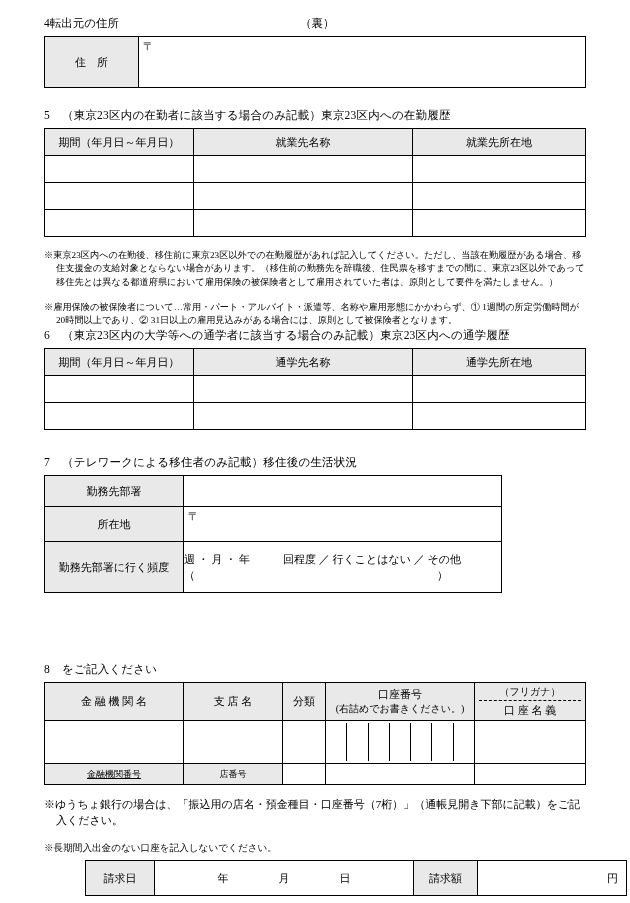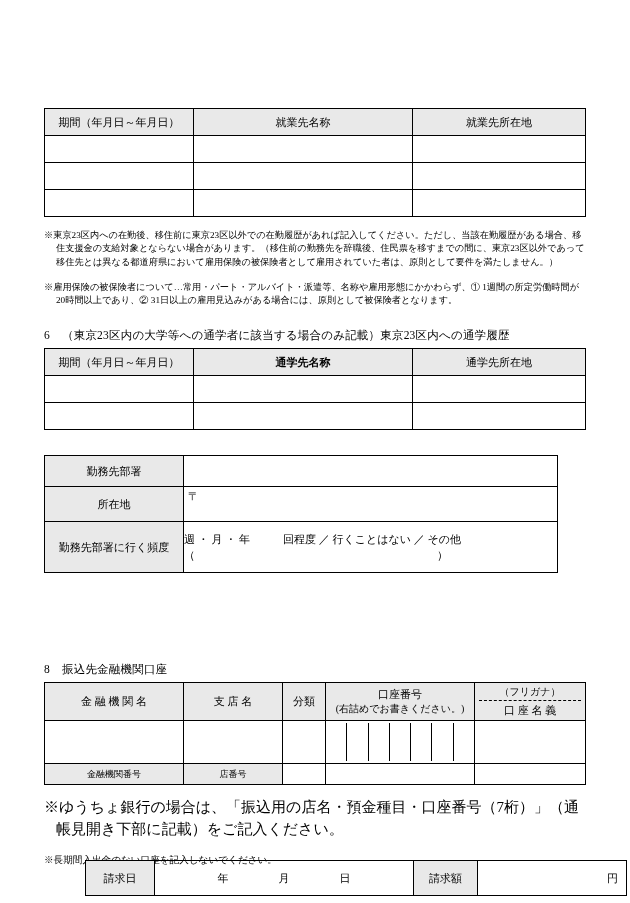--- a/index.html
+++ b/index.html
@@ -109,22 +109,39 @@
   }
   .dashed-bottom {
     border-bottom: 1px dashed #000 !important;
   }
 </style>
 </head>
 <body>
 
 <div class="page">
 
+  <div class="sec" style="top:16px;">
+    <div class="hdr-row">
+      <span class="num">4</span><span>転出元の住所</span>
+      <span class="ura">（裏）</span>
+    </div>
+    <table>
+      <tbody>
+          <tr>
+        <td class="shade" style="width:85px; height:46px;">住　所</td>
+        <td class="lcell" style="vertical-align:top;"><span>〒</span></td>
+      </tr>
+    </tbody>
+      </table>
+  </div>
 
   <div class="sec" style="top:108px;">
+    <div class="sec-title">
+      <span class="num">5</span><span>（東京23区内の在勤者に該当する場合のみ記載）東京23区内への在勤履歴</span>
+    </div>
     <table>
       <tbody>
           <tr>
         <th class="shade" style="width:140px; height:22px;">期間（年月日～年月日）</th>
         <th class="shade" style="width:210px;">就業先名称</th>
         <th class="shade">就業先所在地</th>
       </tr>
       <tr>
         <td style="height:22px;"></td>
         <td></td>
@@ -149,39 +166,42 @@
   </div>
 
   <div class="sec" style="top:328px;">
     <div class="sec-title">
       <span class="num">6</span><span>（東京23区内の大学等への通学者に該当する場合のみ記載）東京23区内への通学履歴</span>
     </div>
     <table>
       <tbody>
           <tr>
         <th class="shade" style="width:140px; height:22px;">期間（年月日～年月日）</th>
-        <th class="shade" style="width:210px;font-weight:bold;">通学先名称</th>
+        <th class="shade" style="width:210px;">通学先名称</th>
         <th class="shade">通学先所在地</th>
       </tr>
       <tr>
         <td style="height:22px;"></td>
         <td></td>
         <td></td>
       </tr>
       <tr>
         <td style="height:22px;"></td>
         <td></td>
         <td></td>
       </tr>
     </tbody>
       </table>
   </div>
 
   <div class="sec" style="top:455px;">
-    <table style="width:514px;">
+    <div class="sec-title">
+      <span class="num">7</span><span>（テレワークによる移住者のみ記載）移住後の生活状況</span>
+    </div>
+    <table style="width:458px;">
       <tbody>
           <tr>
         <td class="shade" style="width:130px; height:26px;">勤務先部署</td>
         <td class="lcell"></td>
       </tr>
       <tr>
         <td class="shade" style="height:30px;">所在地</td>
         <td class="lcell" style="vertical-align:top;">〒</td>
       </tr>
       <tr>
@@ -190,21 +210,21 @@
           <div>週 ・ 月 ・ 年　　　回程度 ／ 行くことはない ／ その他</div>
           <div>（　　　　　　　　　　　　　　　　　　　　　　）</div>
         </td>
       </tr>
     </tbody>
       </table>
   </div>
 
   <div class="sec" style="top:662px;">
     <div class="sec-title">
-      <span class="num">8</span><span>振込先金融機関口座</span>
+      <span class="num">8</span><span>をご記入ください</span>
     </div>
     <table style="margin-left:44px; width:542px;">
       <tbody>
           <tr>
         <th class="shade" style="width:130px; height:26px;">金 融 機 関 名</th>
         <th class="shade" style="width:90px;">支 店 名</th>
         <th class="shade" style="width:34px;margin-left:29px;">分類</th>
         <th class="shade" style="width:140px;">
           <div>口座番号</div>
           <div class="xsmall">(右詰めでお書きください。)</div>
@@ -225,30 +245,30 @@
             <div></div>
             <div></div>
             <div></div>
             <div></div>
             <div></div>
           </div>
         </td>
         <td></td>
       </tr>
       <tr>
-        <td class="shade small" style="height:16px;">金融機関番号</td>
+        <td class="shade small" style="height:16px;text-decoration:underline;">金融機関番号</td>
         <td class="shade small">店番号</td>
         <td style="border-top:1px solid #000;"></td>
         <td></td>
         <td></td>
       </tr>
     </tbody>
       </table>
     <div class="note" style="margin-top:6px;">
-      <p style="font-size:15px;">※ゆうちょ銀行の場合は、「振込用の店名・預金種目・口座番号（7桁）」（通帳見開き下部に記載）をご記入ください。</p>
+      <p style="font-size:11px;">※ゆうちょ銀行の場合は、「振込用の店名・預金種目・口座番号（7桁）」（通帳見開き下部に記載）をご記入ください。</p>
       <p style="font-size:9.6px;">※長期間入出金のない口座を記入しないでください。</p>
     </div>
   </div>
 
   <div class="sec" style="top:860px;margin-left:41px;">
     <table style="margin-left:44px; width:542px;">
       <tbody>
           <tr>
         <td class="shade" style="width:60px; height:30px;">請求日</td>
         <td style="width:250px;">

